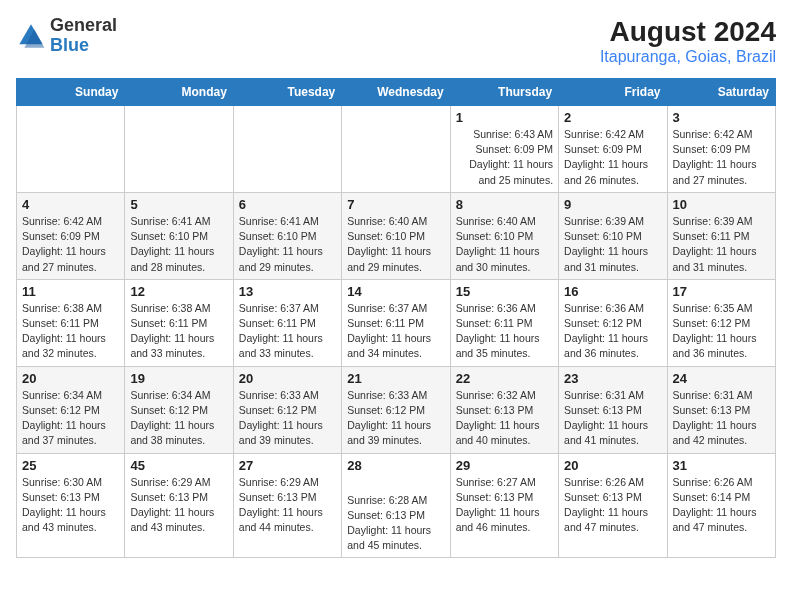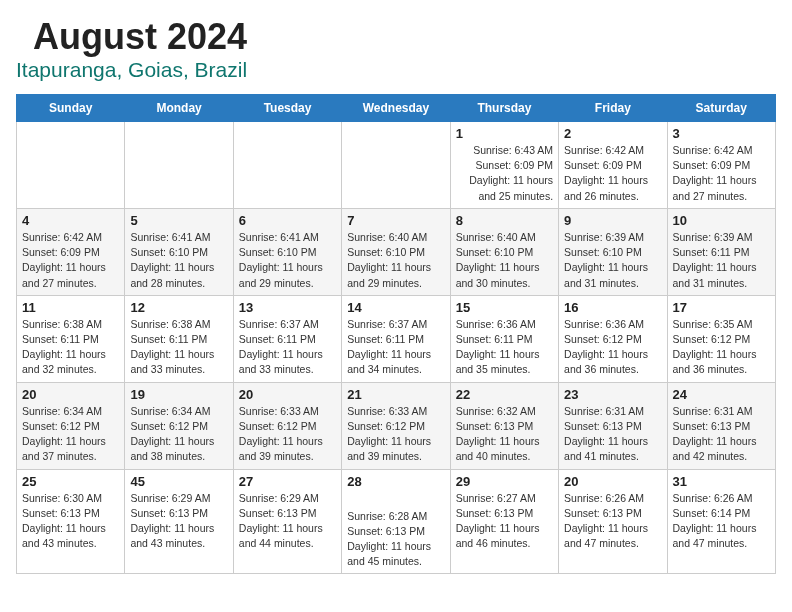--- a/index.html
+++ b/index.html
@@ -29,37 +29,37 @@
     .logo-general { color: #333; }
     .logo-blue { color: #2a7abf; }
     .logo-icon {
       width: 30px;
       height: 30px;
     }
     .title-block {
       text-align: right;
     }
     .title-month {
-      font-size: 36px;
+      font-size: 28px;
       font-weight: bold;
       color: #222;
     }
     .title-location {
-      font-size: 21px;
-      color: #0f766e;
+      font-size: 16px;
+      color: #3b82f6;
     }
     .calendar {
       width: 100%;
       border-collapse: collapse;
       font-size: 11px;
     }
     .calendar th {
       background-color: #2a7abf;
       color: #fff;
-      text-align: center;
+      text-align: right;
       padding: 6px 6px;
       font-size: 12px;
       font-weight: bold;
       border: 1px solid #2a7abf;
     }
     .calendar td {
       border: 1px solid #ccc;
       vertical-align: top;
       padding: 4px 5px;
       width: calc(100% / 7);
@@ -82,20 +82,30 @@
       line-height: 1.45;
     }
     .empty {
       background: #fff !important;
     }
   </style>
 </head>
 <body>
 
 <div class="header">
+  <div class="logo">
+    <svg class="logo-icon" viewBox="0 0 36 36">
+      <polygon points="18,4 32,28 4,28" fill="#2a7abf"></polygon>
+      <polygon points="22,10 34,32 10,32" fill="#1a5a9f" opacity="0.5"></polygon>
+    </svg>
+    <div class="logo-text">
+      <span class="logo-general">General</span><br>
+      <span class="logo-blue">Blue</span>
+    </div>
+  </div>
   <div class="title-block">
     <div class="title-month">August 2024</div>
     <div class="title-location">Itapuranga, Goias, Brazil</div>
   </div>
 </div>
 
 <table class="calendar">
   <thead>
     <tr>
     <th>Sunday</th>

